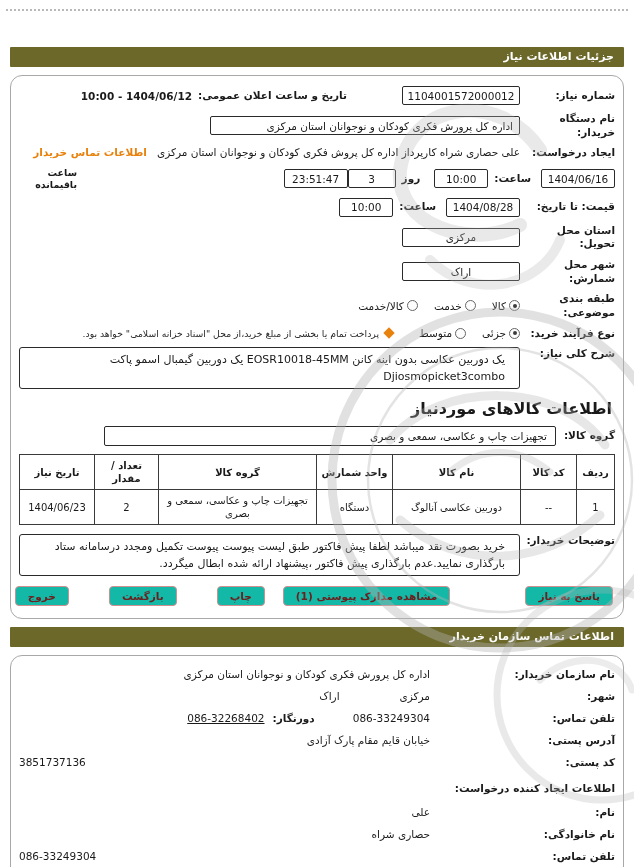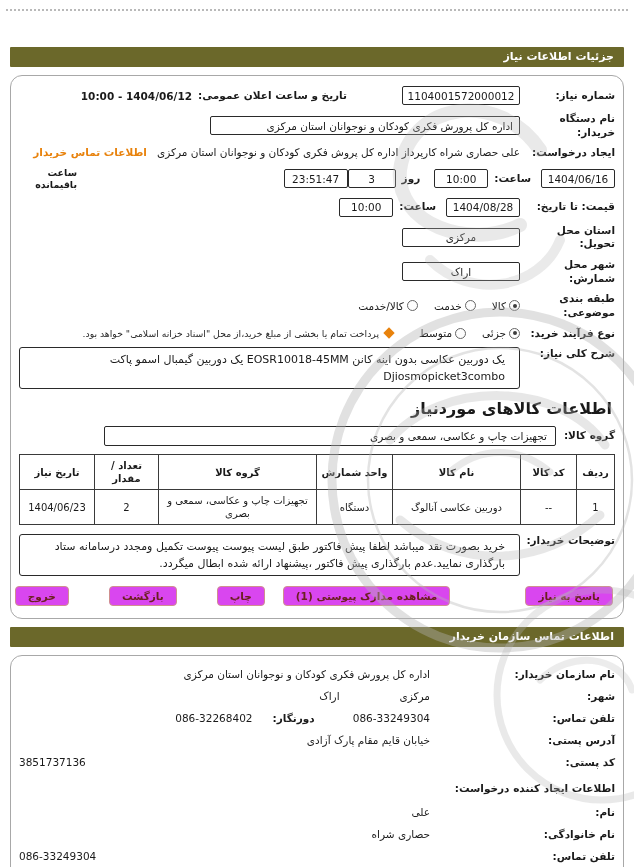--- a/index.html
+++ b/index.html
@@ -75,32 +75,32 @@
   th, td { border:1px solid #3a3a3a; font-size:10px; text-align:center; padding:4px 2px; line-height:1.3; }
   th { font-weight:bold; }
   th:nth-child(1), td:nth-child(1) { width:38px; }
   th:nth-child(2), td:nth-child(2) { width:56px;margin-left:34px; }
   th:nth-child(3), td:nth-child(3) { width:128px; }
   th:nth-child(4), td:nth-child(4) { width:76px; }
   th:nth-child(5), td:nth-child(5) { width:158px; }
   th:nth-child(6), td:nth-child(6) { width:64px; }
   .btns { display:flex; align-items:center; margin:10px 2px 2px; }
   .pbtn {
-    background:#d946ef; border:1px solid #cf8f8f; border-radius:4px;
+    background:#14b8a6; border:1px solid #cf8f8f; border-radius:4px;
     color:#6b2020; font-weight:bold; font-size:10.5px; font-family:"DejaVu Sans",sans-serif;
     padding:3px 12px; cursor:pointer; white-space:nowrap;
   }
   .mL18 { margin-left:18px; } .mL40 { margin-left:40px; } .mL75 { margin-left:75px; }
   .card2 { padding:12px 8px 20px; }
   .crow { display:grid; grid-template-columns:185px 1fr; align-items:start; font-size:10.5px; margin-bottom:10px; }
   .clbl { font-weight:bold; }
   .cval { font-weight:normal; }
   .inline { display:flex; align-items:center; }
   .faxlbl { font-weight:bold; margin-right:38px; }
-  .faxval { margin-right:20px; }
+  .faxval { margin-right:8px;text-decoration:underline; }
   .citygap { margin-right:60px; }
   .ctitle { font-weight:bold; font-size:10.5px; margin:14px 0 12px; }
   .watermark { position:absolute; inset:0; z-index:40; pointer-events:none; }
 </style>
 </head>
 <body>
 
 <div class="dashes"></div>
 
 <div class="bar">

